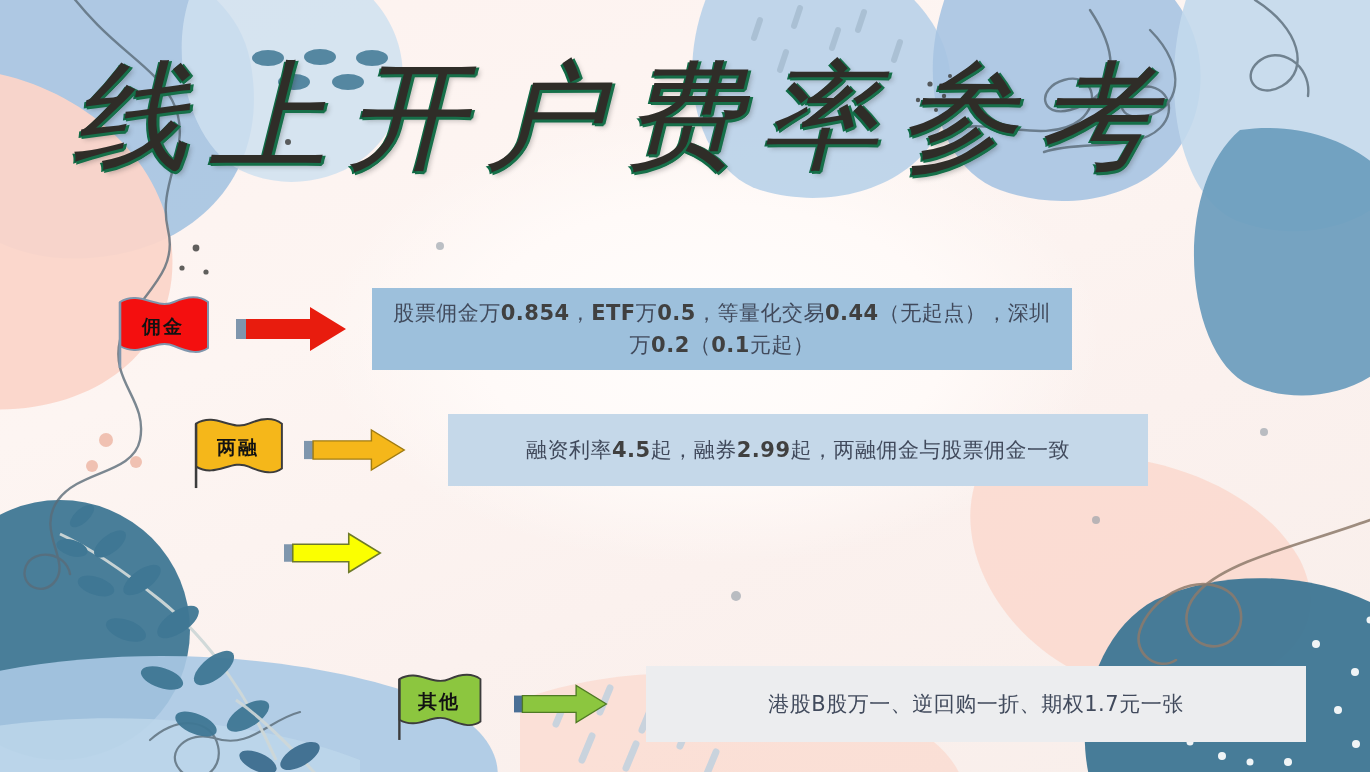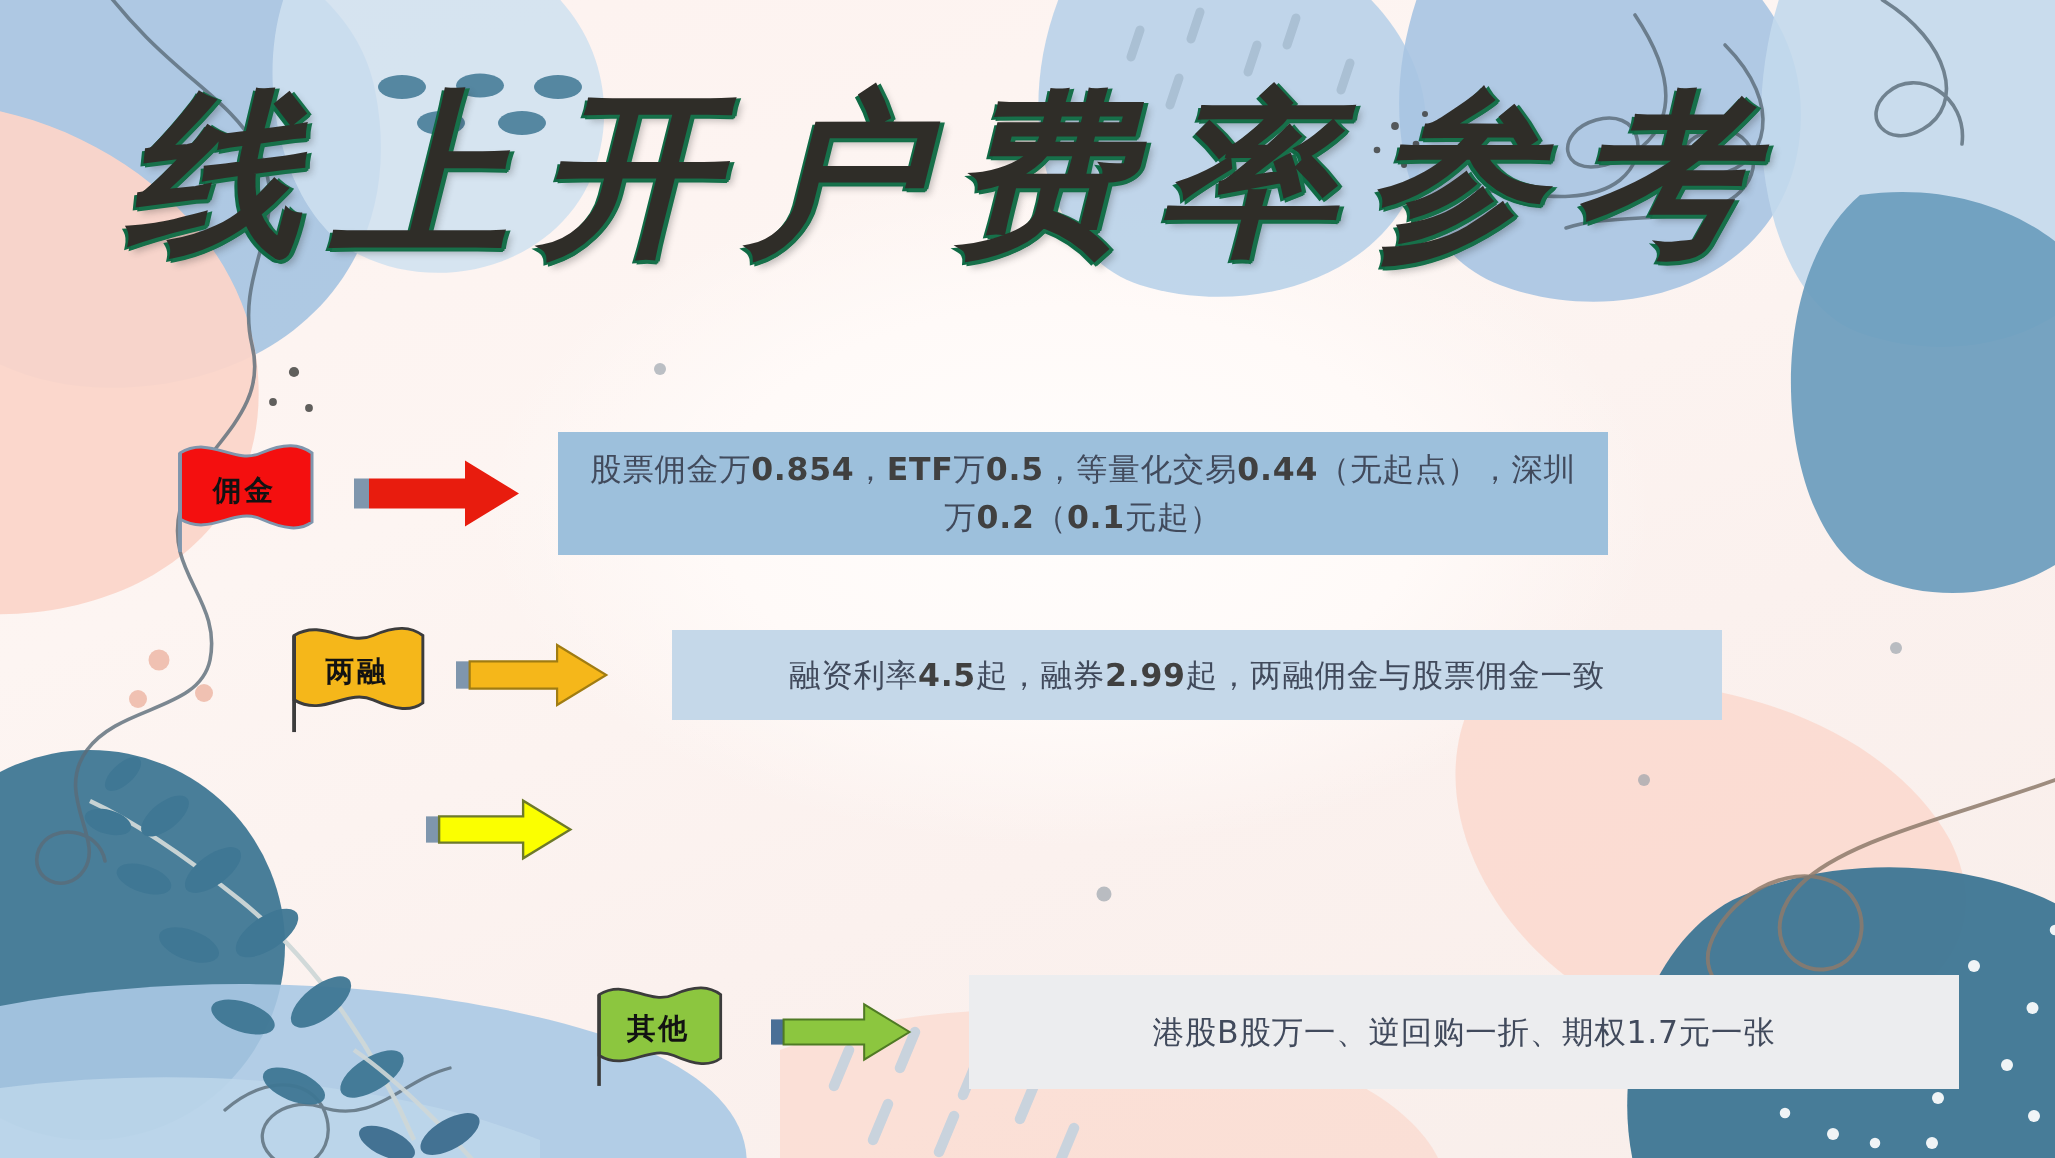--- a/index.html
+++ b/index.html
@@ -14,33 +14,32 @@
       radial-gradient(ellipse 520px 300px at 52% 44%, #fffdfc 0%, #fffaf8 45%, rgba(255,250,248,0) 75%),
       linear-gradient(160deg,#fdf2ef 0%,#fdf5f2 35%,#fbf1ee 65%,#f8eeea 100%);
   }
   .bgsvg{position:absolute;left:0;top:0;width:1370px;height:772px;pointer-events:none;}
 
   
   #title{
     position:absolute;left:0;top:52px;width:1246px;
     text-align:center;
     font-family:"DejaVu Serif","Liberation Serif",serif;
-    font-size:118px;line-height:128px;font-weight:bold;
+    font-size:118px;line-height:128px;font-weight:normal;
     color:#2f2d28;
     letter-spacing:20px;
     font-style:italic;
     white-space:nowrap;
     text-shadow:
        2px 2px 0 #17704a,
        3px 1px 0 #17704a,
       -2px 2px 0 #0f6a45,
        1px 3px 0 #17704a,
        4px 4px 5px rgba(40,40,40,.28);
     z-index:5;
-    padding-left:12px;
   }
 
   
   .row{position:absolute;display:flex;align-items:center;z-index:6;}
 
   
   .flag{position:relative;flex:0 0 auto;}
   .flag svg{display:block;}
   .flag-label{
     position:absolute;left:0;top:0;width:100%;height:100%;
@@ -72,28 +71,28 @@
 
   
   #row-commission{left:112px;top:288px;}
   #row-commission .gap1{width:22px;}
   #row-commission .gap2{width:24px;}
   #row-commission .textbox{width:700px;height:82px;background:#9dc0dc;}
 
   #row-margin{left:188px;top:410px;}
   #row-margin .gap1{width:16px;}
   #row-margin .gap2{width:42px;}
-  #row-margin .textbox{width:700px;height:60px;background:#c5d8e9;}
+  #row-margin .textbox{width:700px;height:72px;background:#c5d8e9;}
 
   #row-software{left:262px;top:528px;}
   #row-software .gap1{width:22px;}
   #row-software .gap2{width:38px;}
   #row-software .textbox{width:700px;height:96px;background:#dbe4ee;}
 
-  #row-other{left:392px;top:650px;}
+  #row-other{left:392px;top:666px;}
   #row-other .gap1{width:28px;}
   #row-other .gap2{width:38px;}
   #row-other .textbox{width:660px;height:76px;background:#ecedef;}
 </style>
 </head>
 <body>
 
 <div id="stage">
 
   <svg class="bgsvg" viewBox="0 0 1370 772" preserveAspectRatio="none">

